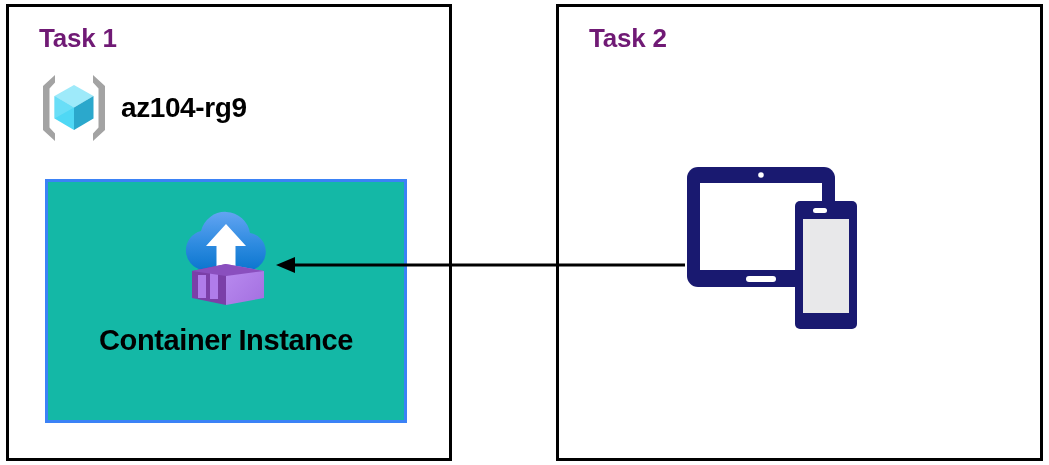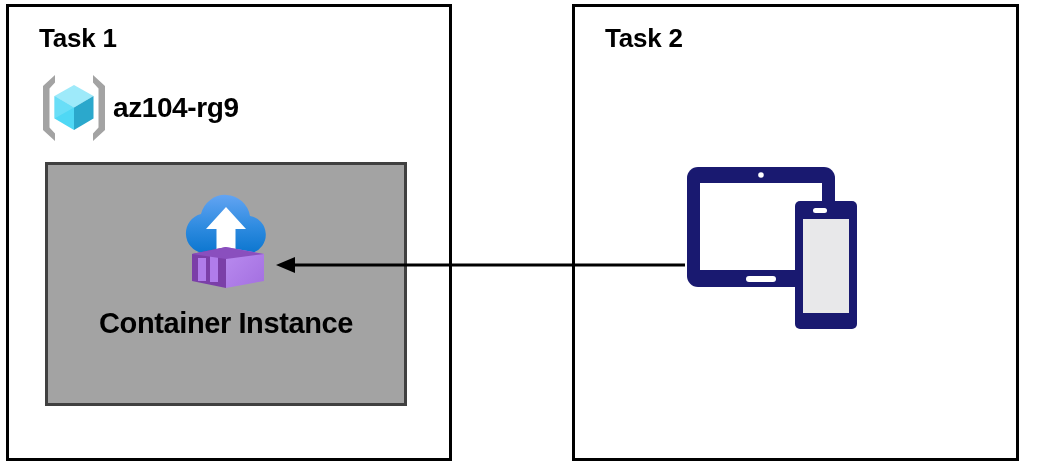--- a/index.html
+++ b/index.html
@@ -23,59 +23,60 @@
   }
 
   
   .task-panel {
     position: absolute;
     background: #ffffff;
     border: 3px solid #000000;
     box-sizing: border-box;
   }
   #task1-panel { left: 6px;   top: 4px; width: 446px; height: 457px; }
-  #task2-panel { left: 572px; top: 4px; width: 447px; height: 457px; }
+  #task2-panel { left: 556px; top: 4px; width: 487px; height: 457px; }
 
   .task-heading {
     position: absolute;
     font-size: 26px;
     font-weight: bold;
-    color: #000000;
+    color: #701a75;
     letter-spacing: -0.2px;
     white-space: nowrap;
   }
   #task1-heading { left: 30px; top: 16px; }
   #task2-heading { left: 30px; top: 16px; }
 
   
   #rg-row {
     position: absolute;
     left: 26px;
     top: 62px;
     display: flex;
     align-items: center;
+    gap: 8px;
   }
   #rg-icon { width: 78px; height: 78px; display: block; }
   #rg-label {
     font-size: 28px;
     font-weight: bold;
     color: #000000;
     letter-spacing: -0.4px;
     white-space: nowrap;
   }
 
   
   #resource-box {
     position: absolute;
     left: 36px;
-    top: 155px;
+    top: 172px;
     width: 362px;
     height: 244px;
-    background: #a3a3a3;
-    border: 3px solid #404040;
+    background: #14b8a6;
+    border: 3px solid #3b82f6;
     box-sizing: border-box;
   }
   #aci-icon {
     position: absolute;
     left: 50%;
     transform: translateX(-50%);
     top: 20px;
     width: 108px;
     height: 104px;
     display: block;

